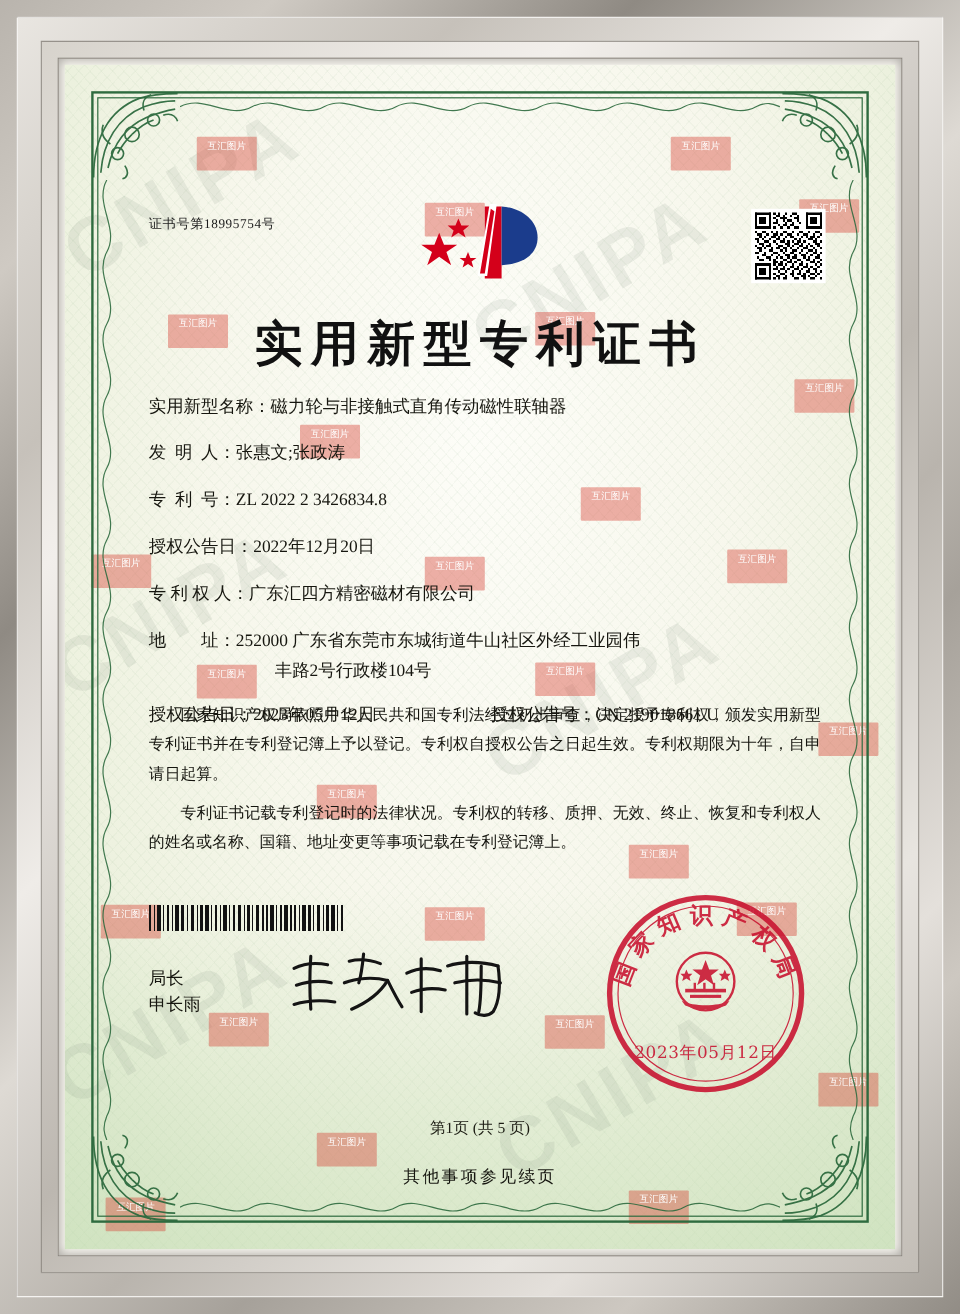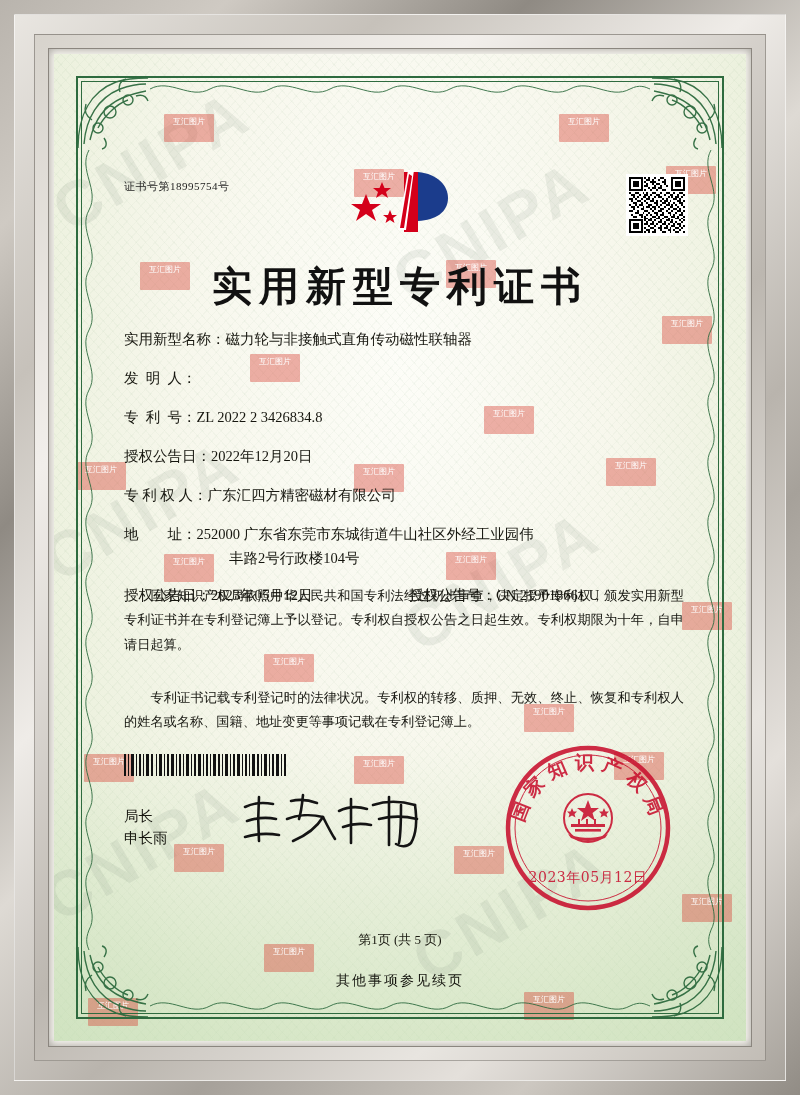--- a/index.html
+++ b/index.html
@@ -214,21 +214,21 @@
   .para {
     position: absolute;
     left: 70px;
     width: 560px;
     font-size: 13.2px;
     line-height: 1.85;
     color: #15150f;
     text-align: justify;
   }
   .para.p1 { top: 530px; }
-  .para.p2 { top: 632px; }
+  .para.p2 { top: 612px; }
   .indent { text-indent: 2em; display: block; }
 
   .barcode {
     position: absolute;
     left: 70px; top: 700px;
     width: 190px; height: 22px;
   }
   .sign-label {
     position: absolute;
     left: 70px; top: 752px;
@@ -644,20 +644,21 @@
 
       <div class="fields">
 
         <div class="f-row">
           <span class="f-label">实用新型名称：</span>
           <span class="f-value">磁力轮与非接触式直角传动磁性联轴器</span>
         </div>
 
         <div class="f-row">
           <span class="f-label">发  明  人：</span>
+          <span class="f-value">张惠文;张政涛</span>
         </div>
 
         <div class="f-row">
           <span class="f-label">专  利  号：</span>
           <span class="f-value">ZL 2022 2 3426834.8</span>
         </div>
 
         <div class="f-row">
           <span class="f-label">授权公告日：</span>
           <span class="f-value">2022年12月20日</span>

